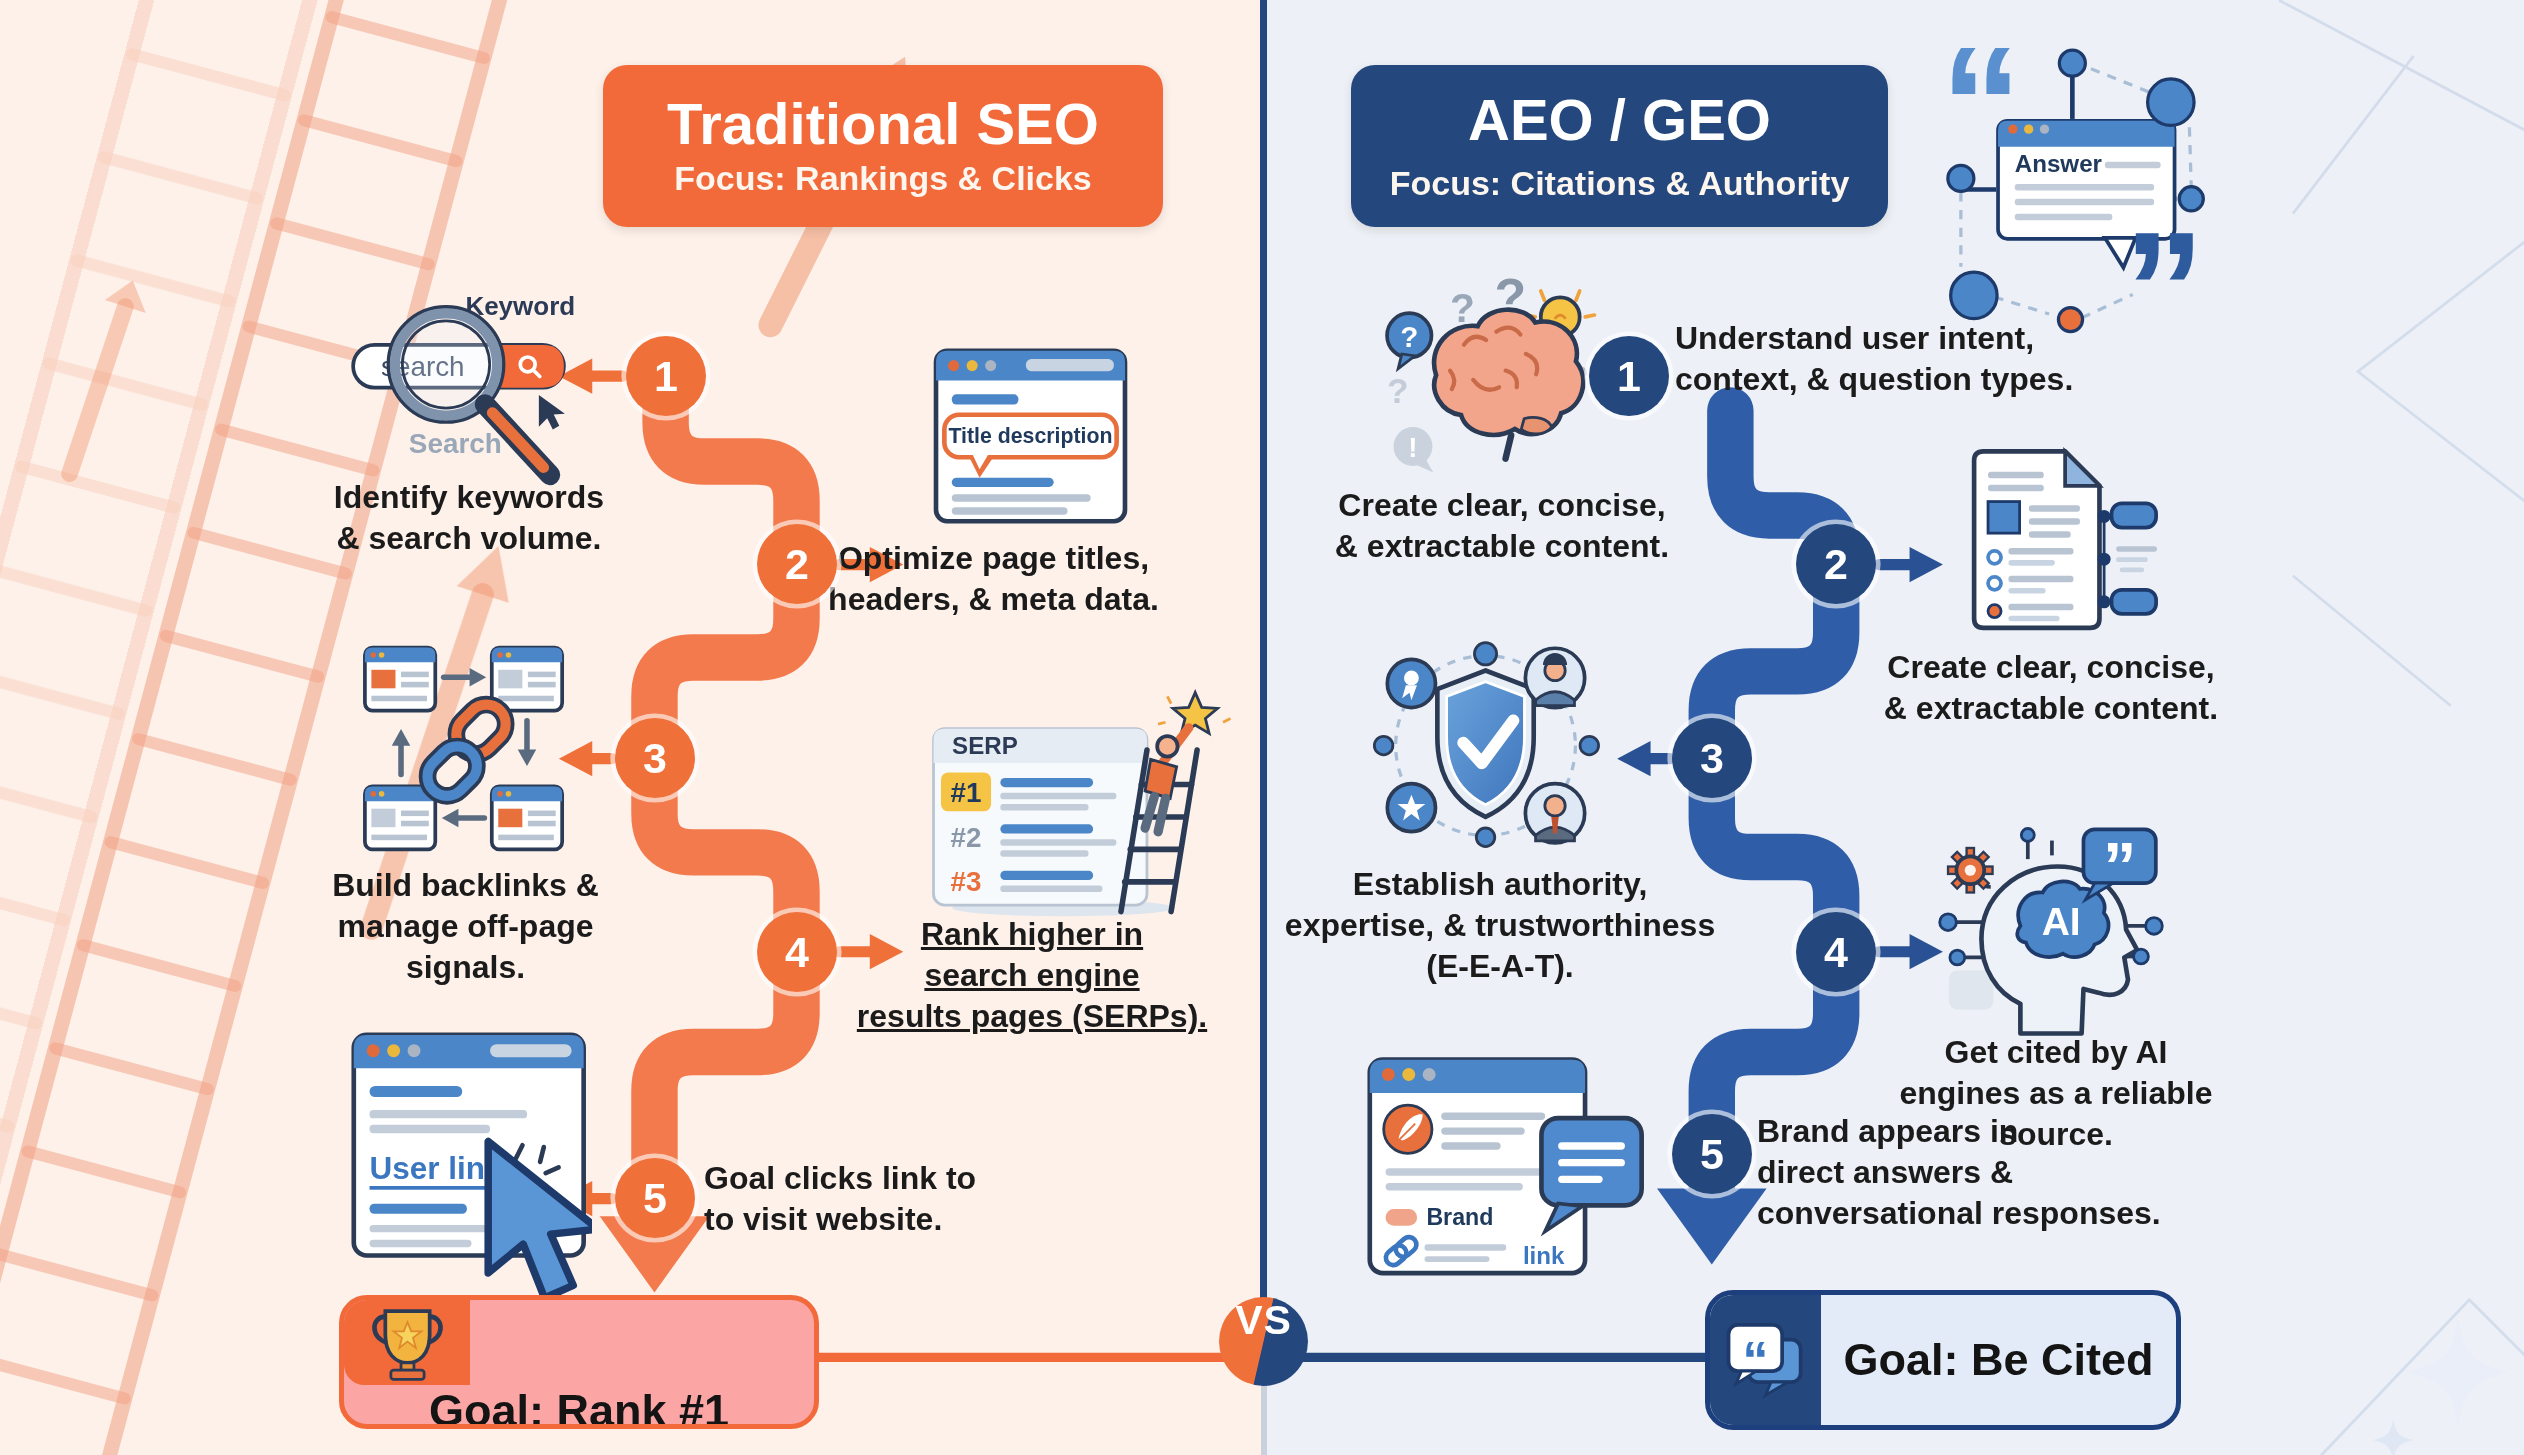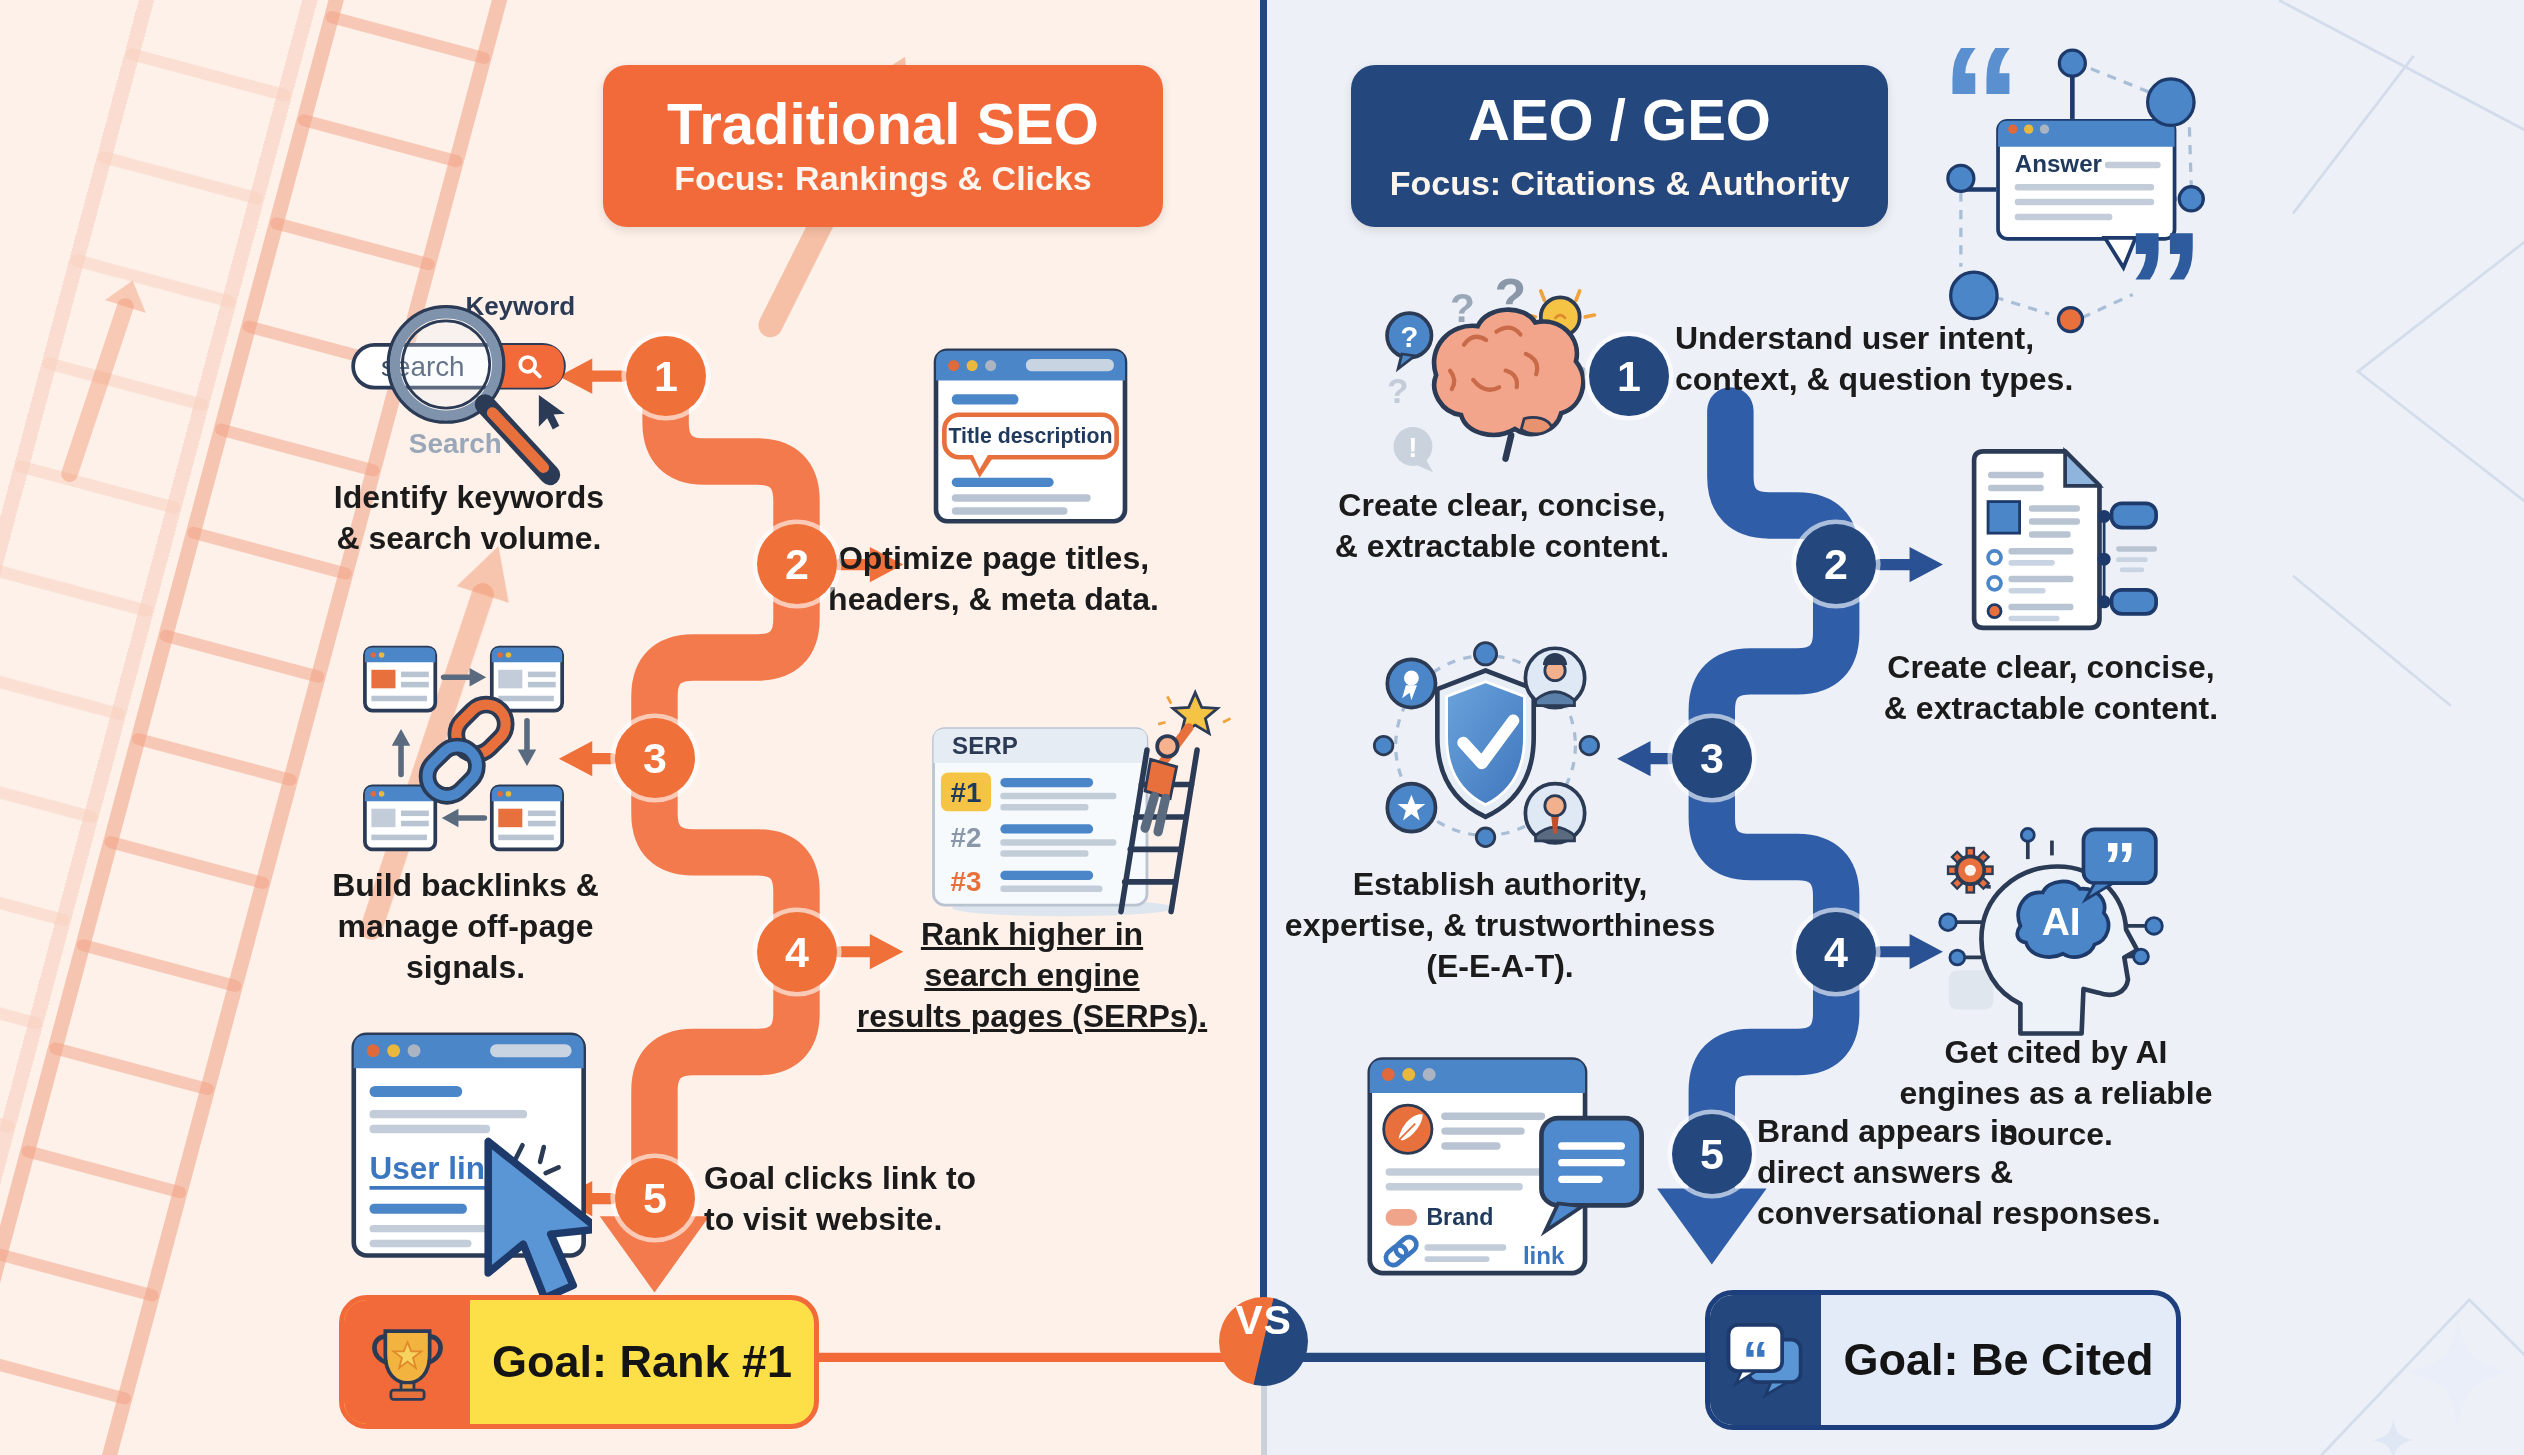--- a/index.html
+++ b/index.html
@@ -17,21 +17,21 @@
   .hdr-title{color:#ffffff;font-size:58px;font-weight:700;line-height:58px;white-space:nowrap;}
   .hdr-sub{color:#fdf6ef;font-size:34px;font-weight:700;line-height:37px;white-space:nowrap;}
   .step-text{position:absolute;font-size:32px;font-weight:700;color:#1b1b1b;text-align:center;}
   .step-text div{line-height:41px;white-space:nowrap;}
   .ta-left{text-align:left;}
   .badge{position:absolute;width:80px;height:80px;border-radius:50%;display:flex;align-items:center;justify-content:center;color:#ffffff;font-size:43px;font-weight:700;box-shadow:0 0 0 4.6px rgba(255,255,255,0.6);}
   .badge-orange{background:#f0703a;}
   .badge-navy{background:#24477e;}
   .icon{position:absolute;}
   .goal{position:absolute;display:flex;align-items:stretch;border-radius:28px;overflow:hidden;}
-  .goal-left{left:339px;top:1295px;width:470px;height:124px;background:#fde047;border:5.6px solid #f2693a;}
+  .goal-left{left:339px;top:1295px;width:470px;height:124px;background:#fca5a5;border:5.6px solid #f2693a;flex-direction:column;}
   .goal-right{left:1705px;top:1290px;width:466px;height:130px;background:#e2ebf7;border:5.6px solid #1e3f7d;}
   .goal-icon-seg{display:flex;align-items:center;justify-content:center;border-radius:20.4px 0 0 20.4px;flex:0 0 auto;}
   .goal-left .goal-icon-seg{width:126px;background:#f2693a;}
   .goal-right .goal-icon-seg{width:111px;background:#24477e;}
   .goal-label{flex:1;display:flex;align-items:center;justify-content:center;font-size:45px;font-weight:700;color:#141414;white-space:nowrap;}
   .vs{position:absolute;left:1219px;top:1297px;width:89px;height:89px;border-radius:50%;
       background:linear-gradient(103deg,#f0703a 49.6%,#24477e 50.4%);
       display:flex;align-items:flex-start;justify-content:center;color:#fff;font-size:41px;font-weight:700;letter-spacing:0.9px;}
   svg text{font-family:"Liberation Sans","DejaVu Sans",sans-serif;}
 </style>

